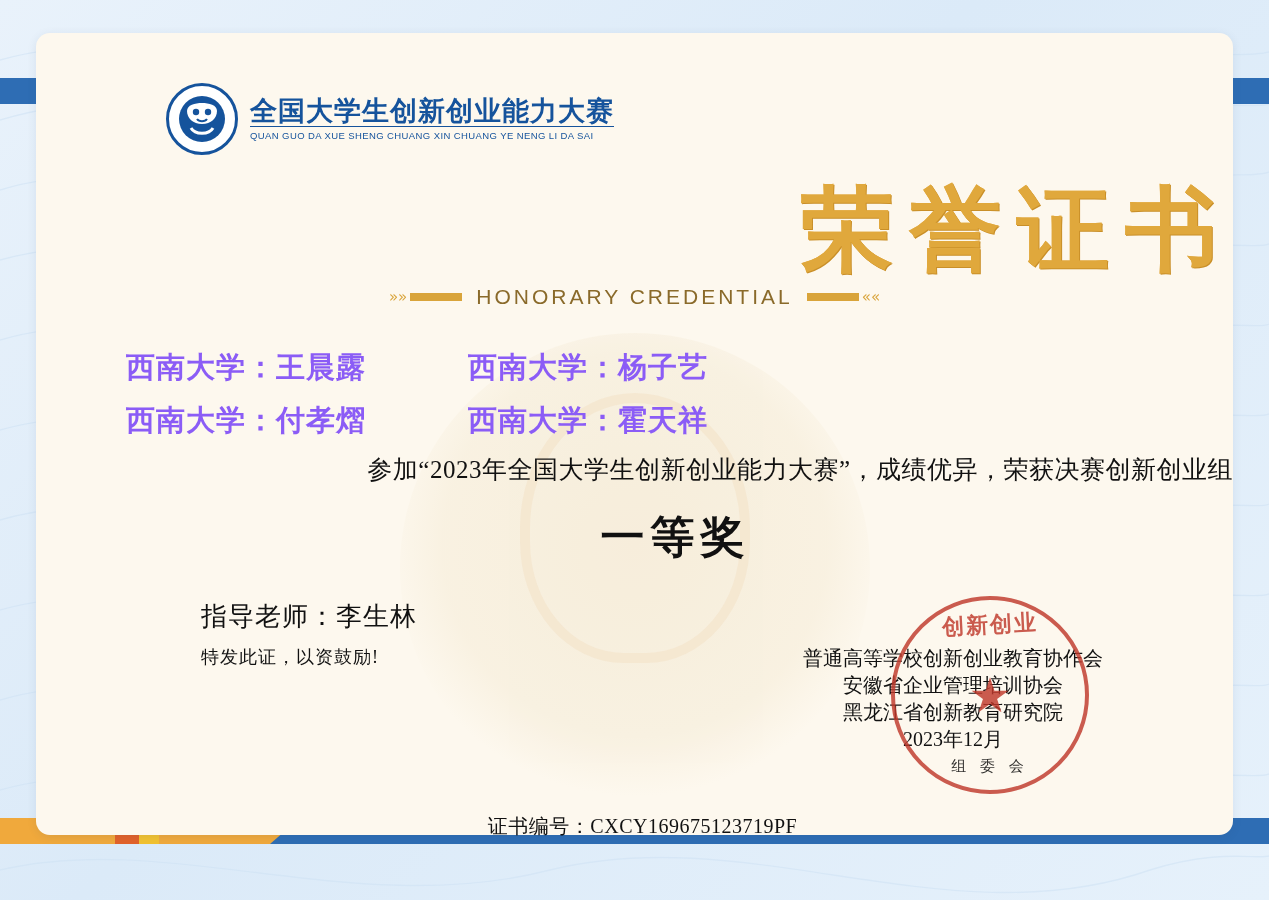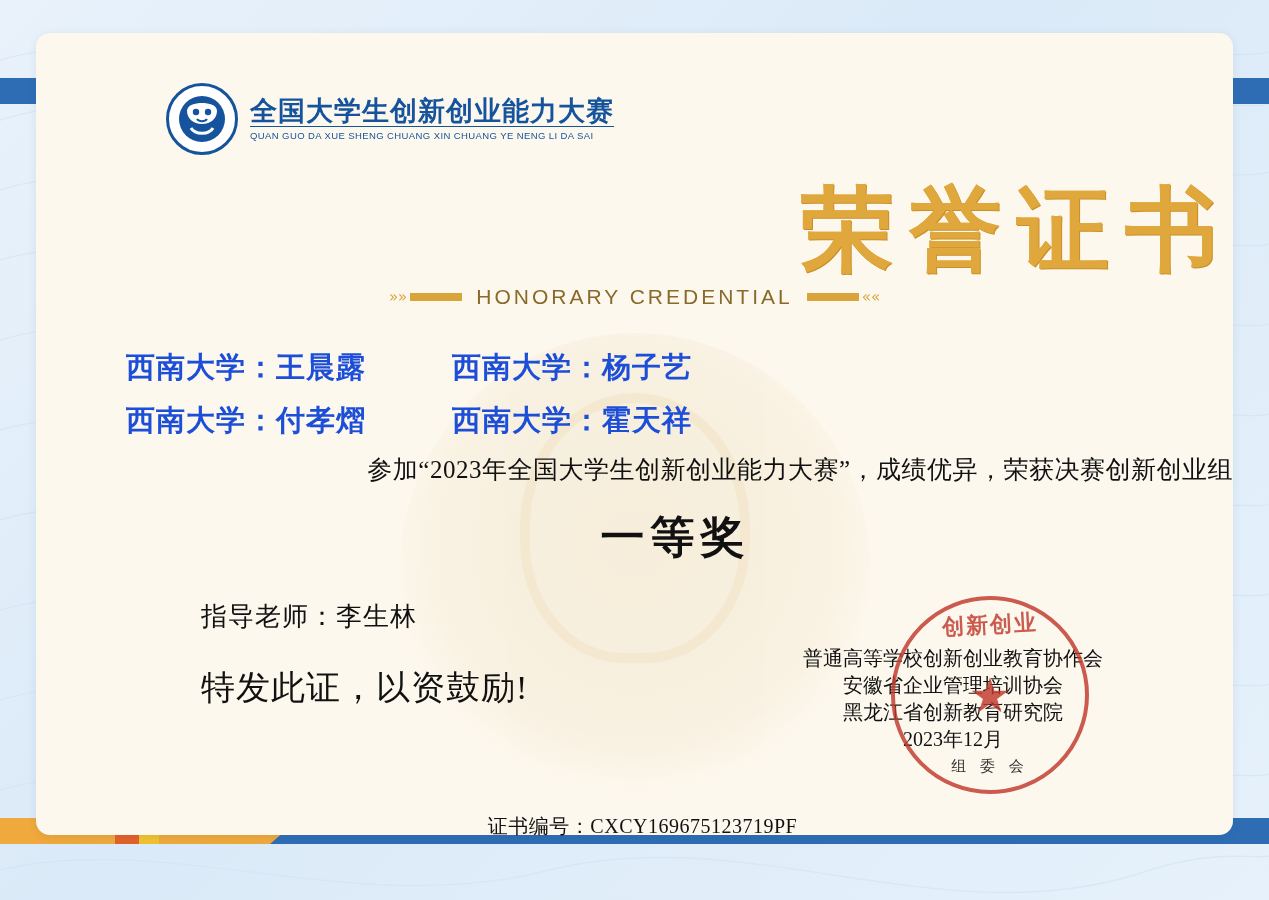--- a/index.html
+++ b/index.html
@@ -185,23 +185,24 @@
   .recipients {
     position: absolute;
     left: 90px;
     top: 315px;
     width: 1020px;
   }
   .recip-row {
     display: flex;
     font-size: 29px;
     font-weight: bold;
-    color: #1d4ed8;
+    color: #8b5cf6;
     margin-bottom: 13px;
     letter-spacing: 1px;
+    gap: 16px;
   }
   .recip-cell {
     width: 290px;
     white-space: nowrap;
   }
   .recip-cell + .recip-cell {
     margin-left: 36px;
   }
 
   .body-line {
@@ -231,22 +232,22 @@
     position: absolute;
     left: 165px;
     top: 566px;
     font-size: 26px;
     color: #111;
     letter-spacing: 1px;
   }
   .encourage {
     position: absolute;
     left: 165px;
-    top: 632px;
-    font-size: 34px;
+    top: 612px;
+    font-size: 18px;
     color: #111;
     letter-spacing: 1px;
   }
 
   
   .issuers {
     position: absolute;
     right: 130px;
     top: 612px;
     text-align: center;

